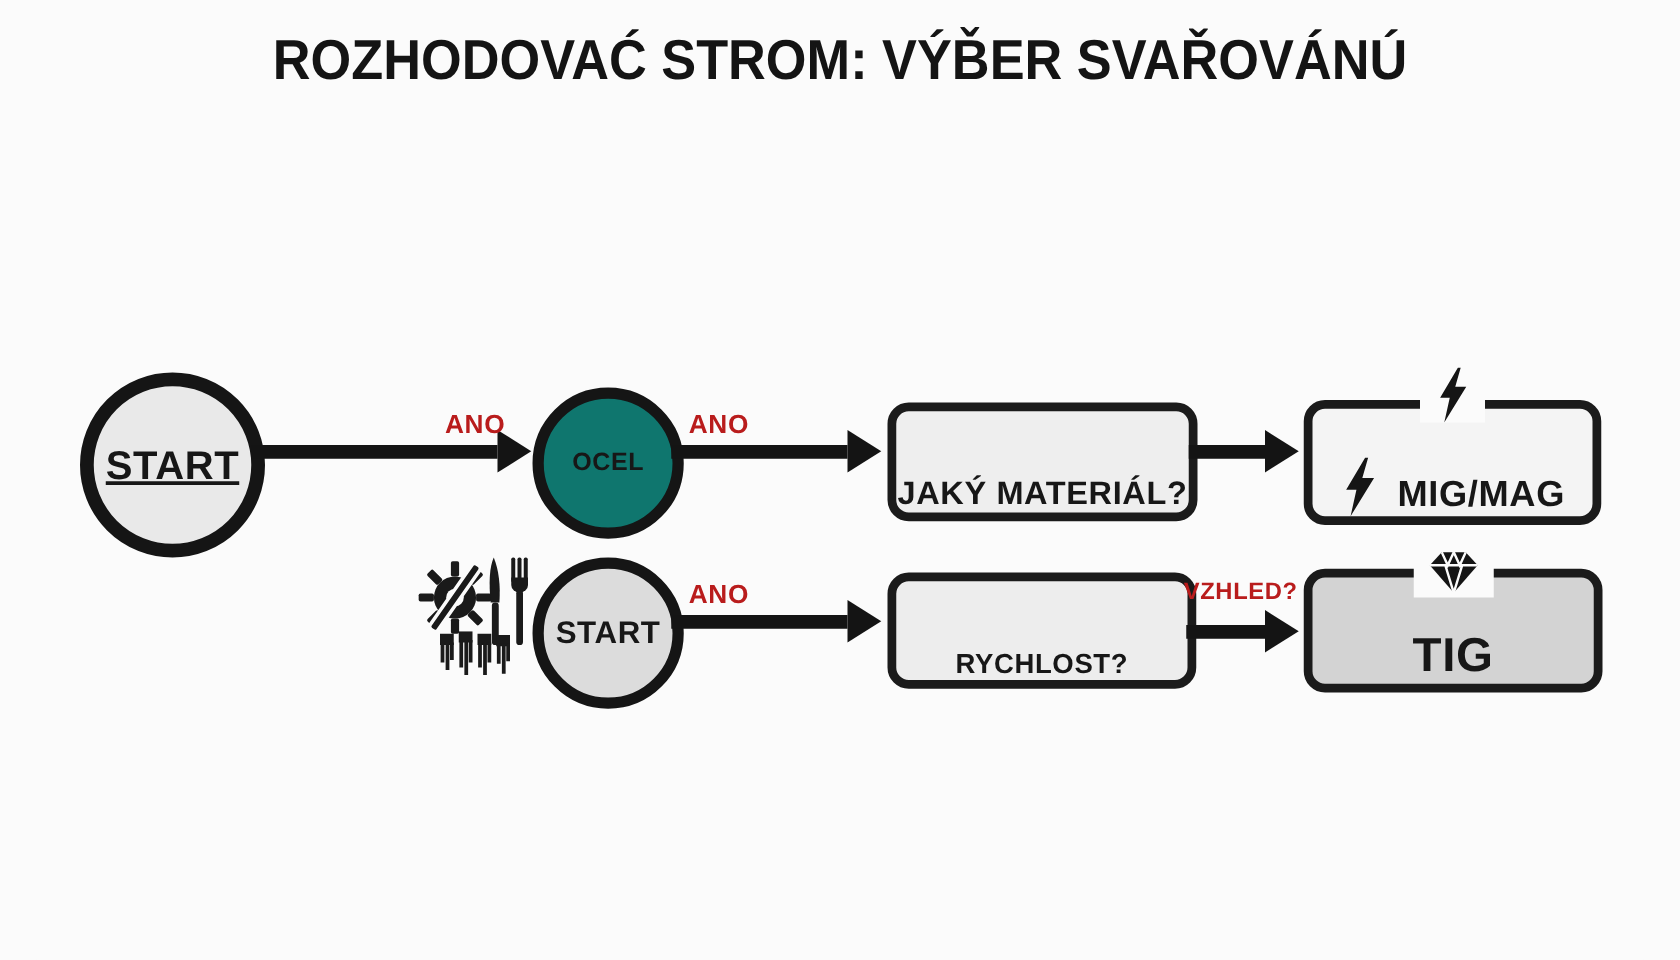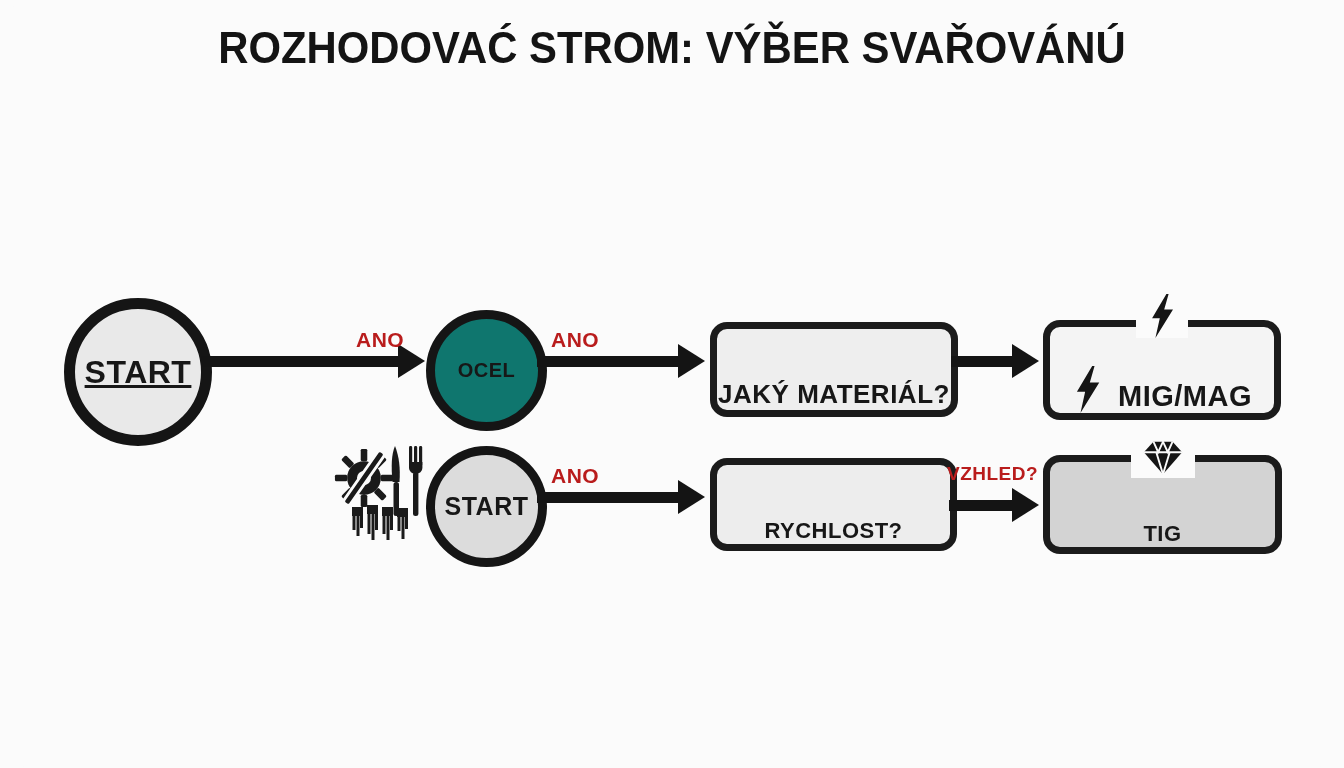--- a/index.html
+++ b/index.html
@@ -27,21 +27,21 @@
   #node-nerez{left:426px;top:446px;width:103px;height:103px;background:#dcdcdc;font-size:25px;}
   
   .box{
     position:absolute;border:7px solid #1b1b1b;border-radius:17px;
     display:flex;align-items:flex-end;justify-content:center;
     font-weight:bold;letter-spacing:.5px;
   }
   #node-material{left:710px;top:322px;width:234px;height:81px;background:#eeeeee;font-size:26px;}
   #node-rychlost{left:710px;top:458px;width:233px;height:79px;background:#ededed;font-size:22px;}
   #node-migmag{left:1043px;top:320px;width:224px;height:86px;background:#f4f4f4;font-size:29px;gap:15px;}
-  #node-tig{left:1043px;top:455px;width:225px;height:85px;background:#d3d3d3;font-size:22px;}
+  #node-tig{left:1043px;top:455px;width:225px;height:85px;background:#d3d3d3;font-size:38px;}
   
   .top-badge{
     position:absolute;left:50%;transform:translateX(-50%);
     background:#fbfbfb;padding:0 9px;line-height:0;
   }
   #node-migmag .top-badge{top:-33px;}
   #node-tig .top-badge{top:-24px;}
   
   .arrow{position:absolute;display:flex;align-items:center;height:34px;}
   .arrow .shaft{flex:1;height:11px;background:#141414;}

